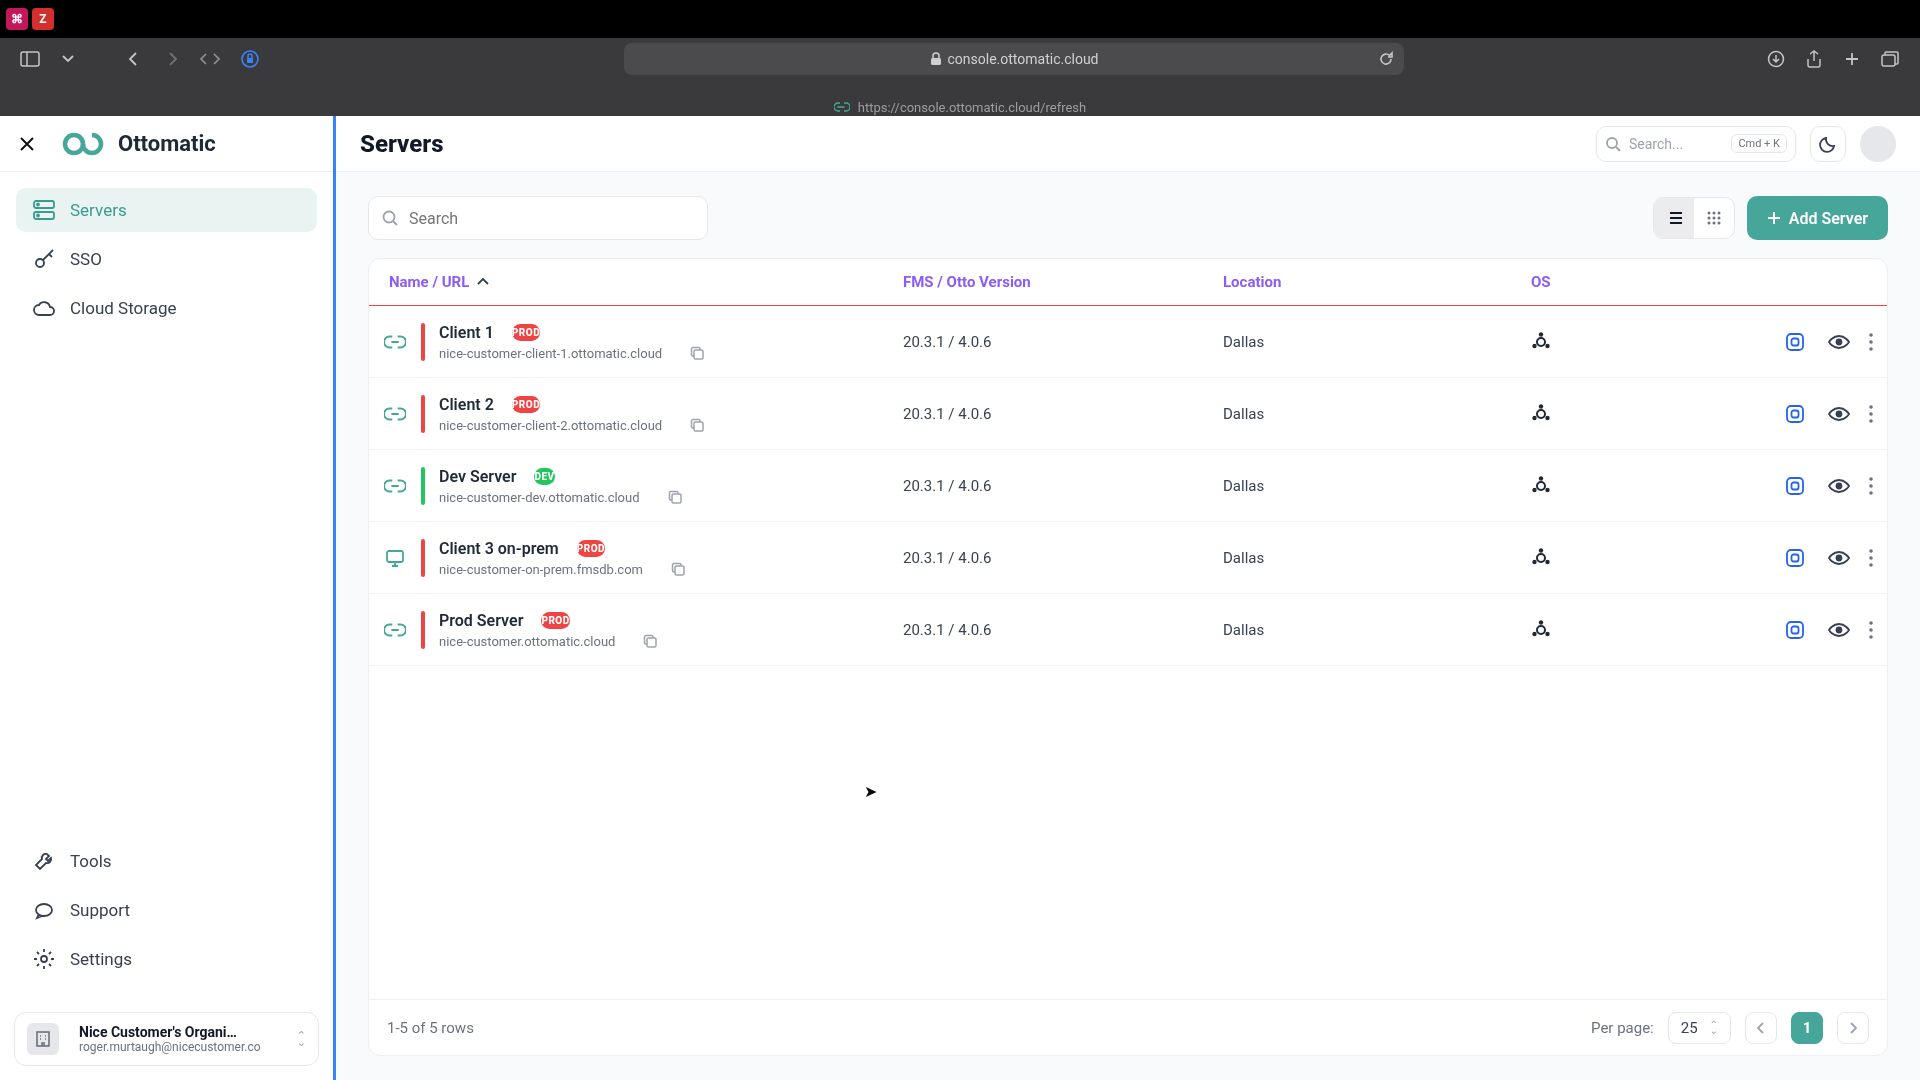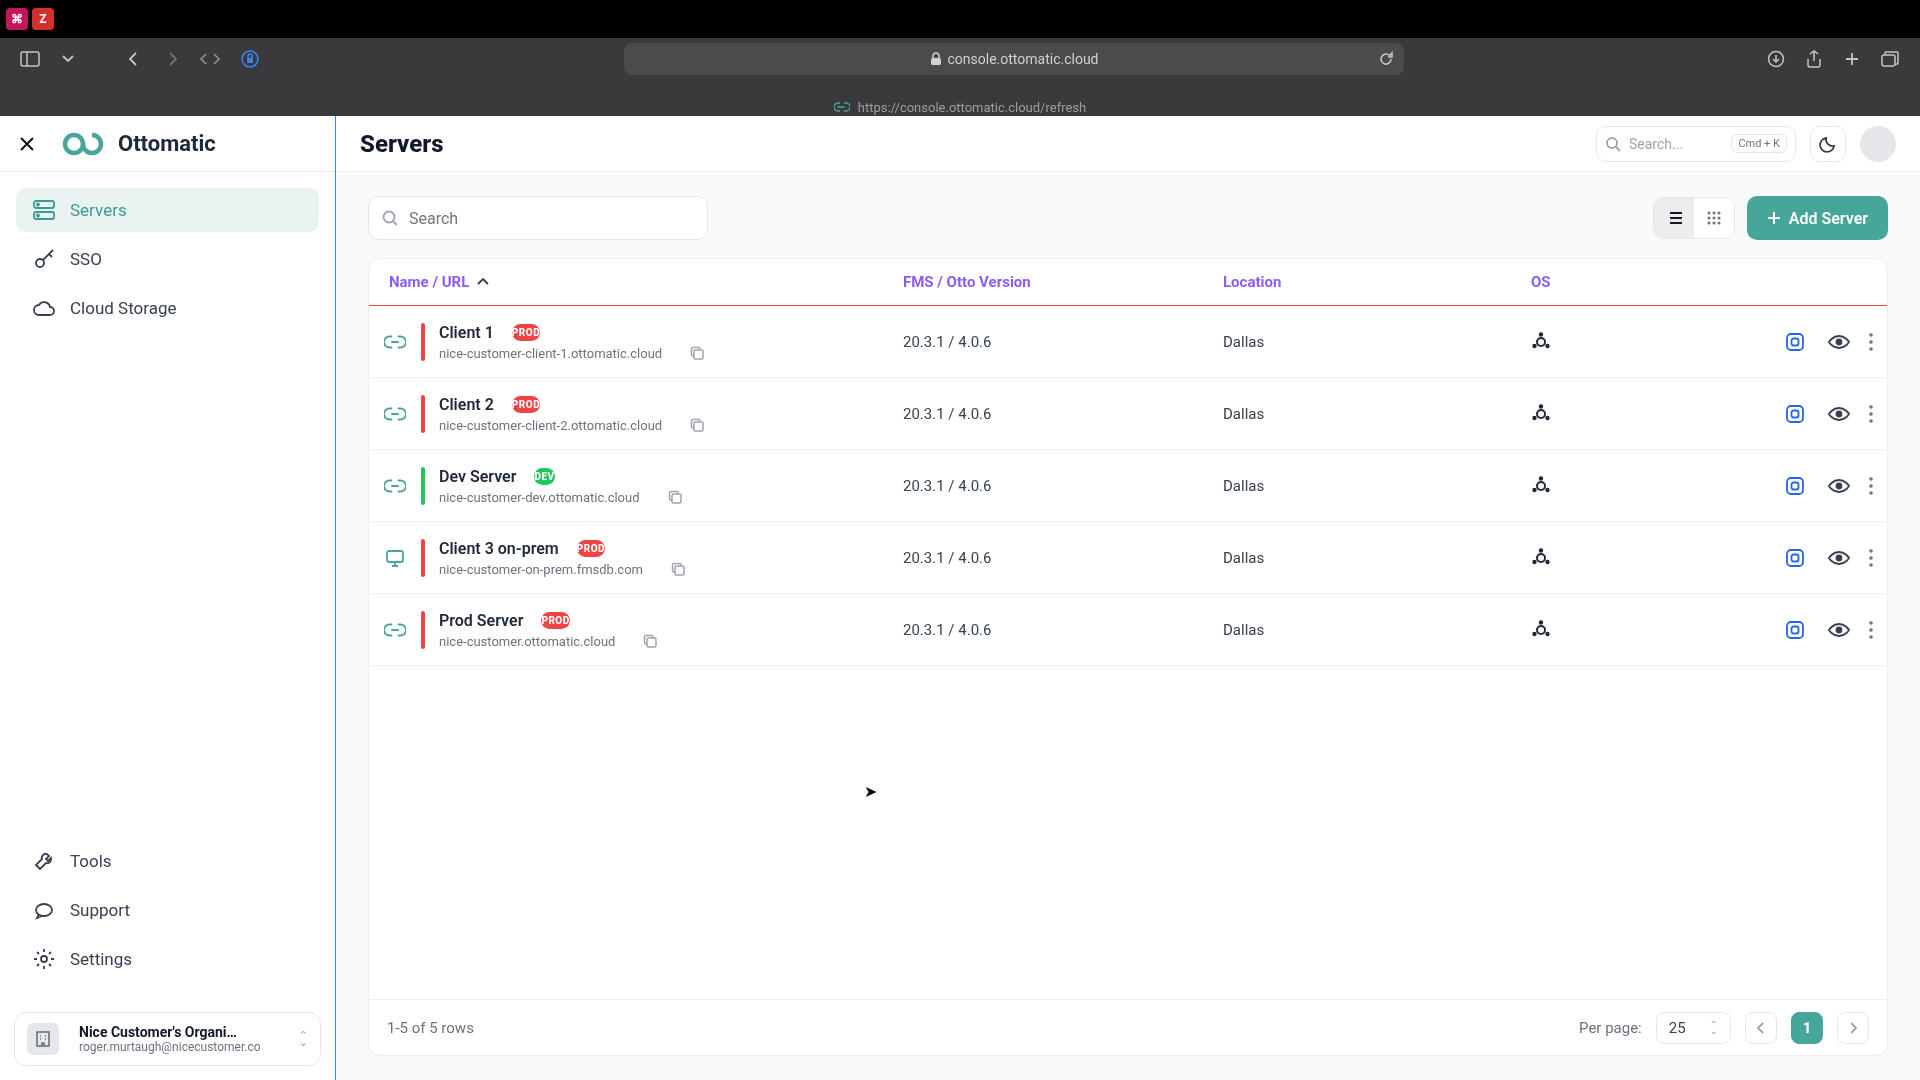--- a/index.html
+++ b/index.html
@@ -12,21 +12,21 @@
 .bt-row2 { display:flex; align-items:center; width:100%; height:30px; justify-content:center; font-size:13px; color:#9d9d9f; gap:8px; }
 .bt-btn { width:28px; height:28px; display:flex; align-items:center; justify-content:center; color:#c5c5c7; border-radius:6px; }
 .url-bar { flex:1; max-width:780px; height:32px; background:#4b4b4d; border-radius:8px; margin:0 auto; display:flex; align-items:center; justify-content:center; font-size:14px; color:#d0d0d2; position:relative; }
 .url-reload { position:absolute; right:10px; color:#c5c5c7; }
 .url-lock { margin-right:6px; }
 .tab-icons { display:flex; gap:4px; padding-left:6px; }
 .tab-icon { width:22px; height:22px; border-radius:4px; display:flex; align-items:center; justify-content:center; font-size:12px; font-weight:700; color:#fff; }
 
 
 .app { position:absolute; top:116px; left:0; right:0; bottom:0; background:#fff; display:flex; }
-.sidebar { width:336px; border-right:1px solid #3b82f6; display:flex; flex-direction:column; }
+.sidebar { width:336px; border-right:3px solid #3b82f6; display:flex; flex-direction:column; }
 .app-header { height:56px; border-bottom:1px solid #eceff3; display:flex; align-items:center; padding:0 18px; }
 .close-x { width:20px; color:#111; margin-right:24px; }
 .logo { display:flex; align-items:center; gap:8px; }
 .logo-mark svg { width:48px; height:30px; }
 .logo-text { font-size:22px; font-weight:700; color:#1f2937; }
 .nav { padding:16px; display:flex; flex-direction:column; gap:4px; }
 .nav-item { display:flex; align-items:center; gap:14px; padding:12px 16px; border-radius:10px; color:#374151; font-size:17px; cursor:pointer; }
 .nav-item.active { background:#e9f3f2; color:#3b9b8f; }
 .nav-item .icn { width:24px; display:flex; justify-content:center; color:inherit; }
 .sidebar-spacer { flex:1; }
@@ -79,21 +79,21 @@
 .copy-icn { color:#9ca3af; }
 .cell { font-size:15px; color:#374151; }
 .os-icn { color:#1f2937; }
 .row-actions { margin-left:auto; display:flex; align-items:center; gap:16px; color:#374151; }
 .act-sq { width:28px; height:28px; display:flex; align-items:center; justify-content:center; border-radius:6px; }
 .act-sq.blue { color:#2563eb; }
 .kebab { color:#6b7280; }
 
 .table-footer { margin-top:auto; height:56px; border-top:1px solid #eceff3; display:flex; align-items:center; padding:0 18px; font-size:15px; color:#6b7280; }
 .pager { margin-left:auto; display:flex; align-items:center; gap:14px; }
-.per-page { border:1px solid #e5e7eb; border-radius:8px; padding:6px 12px; display:flex; align-items:center; gap:24px; color:#374151; }
+.per-page { border:1px solid #e5e7eb; border-radius:8px; padding:6px 12px; display:flex; align-items:center; gap:12px; color:#374151; }
 .pg-btn { width:32px; height:32px; border:1px solid #e5e7eb; border-radius:8px; display:flex; align-items:center; justify-content:center; color:#9ca3af; }
 .pg-btn.current { background:#47a69a; color:#fff; border-color:#47a69a; font-weight:700; }
 
 .cursor-dot { position:fixed; left:864px; top:782px; font-size:16px; color:#000; z-index:99; }
 svg { display:block; }
 </style>
 </head>
 <body>
 
 <div class="browser-chrome">

